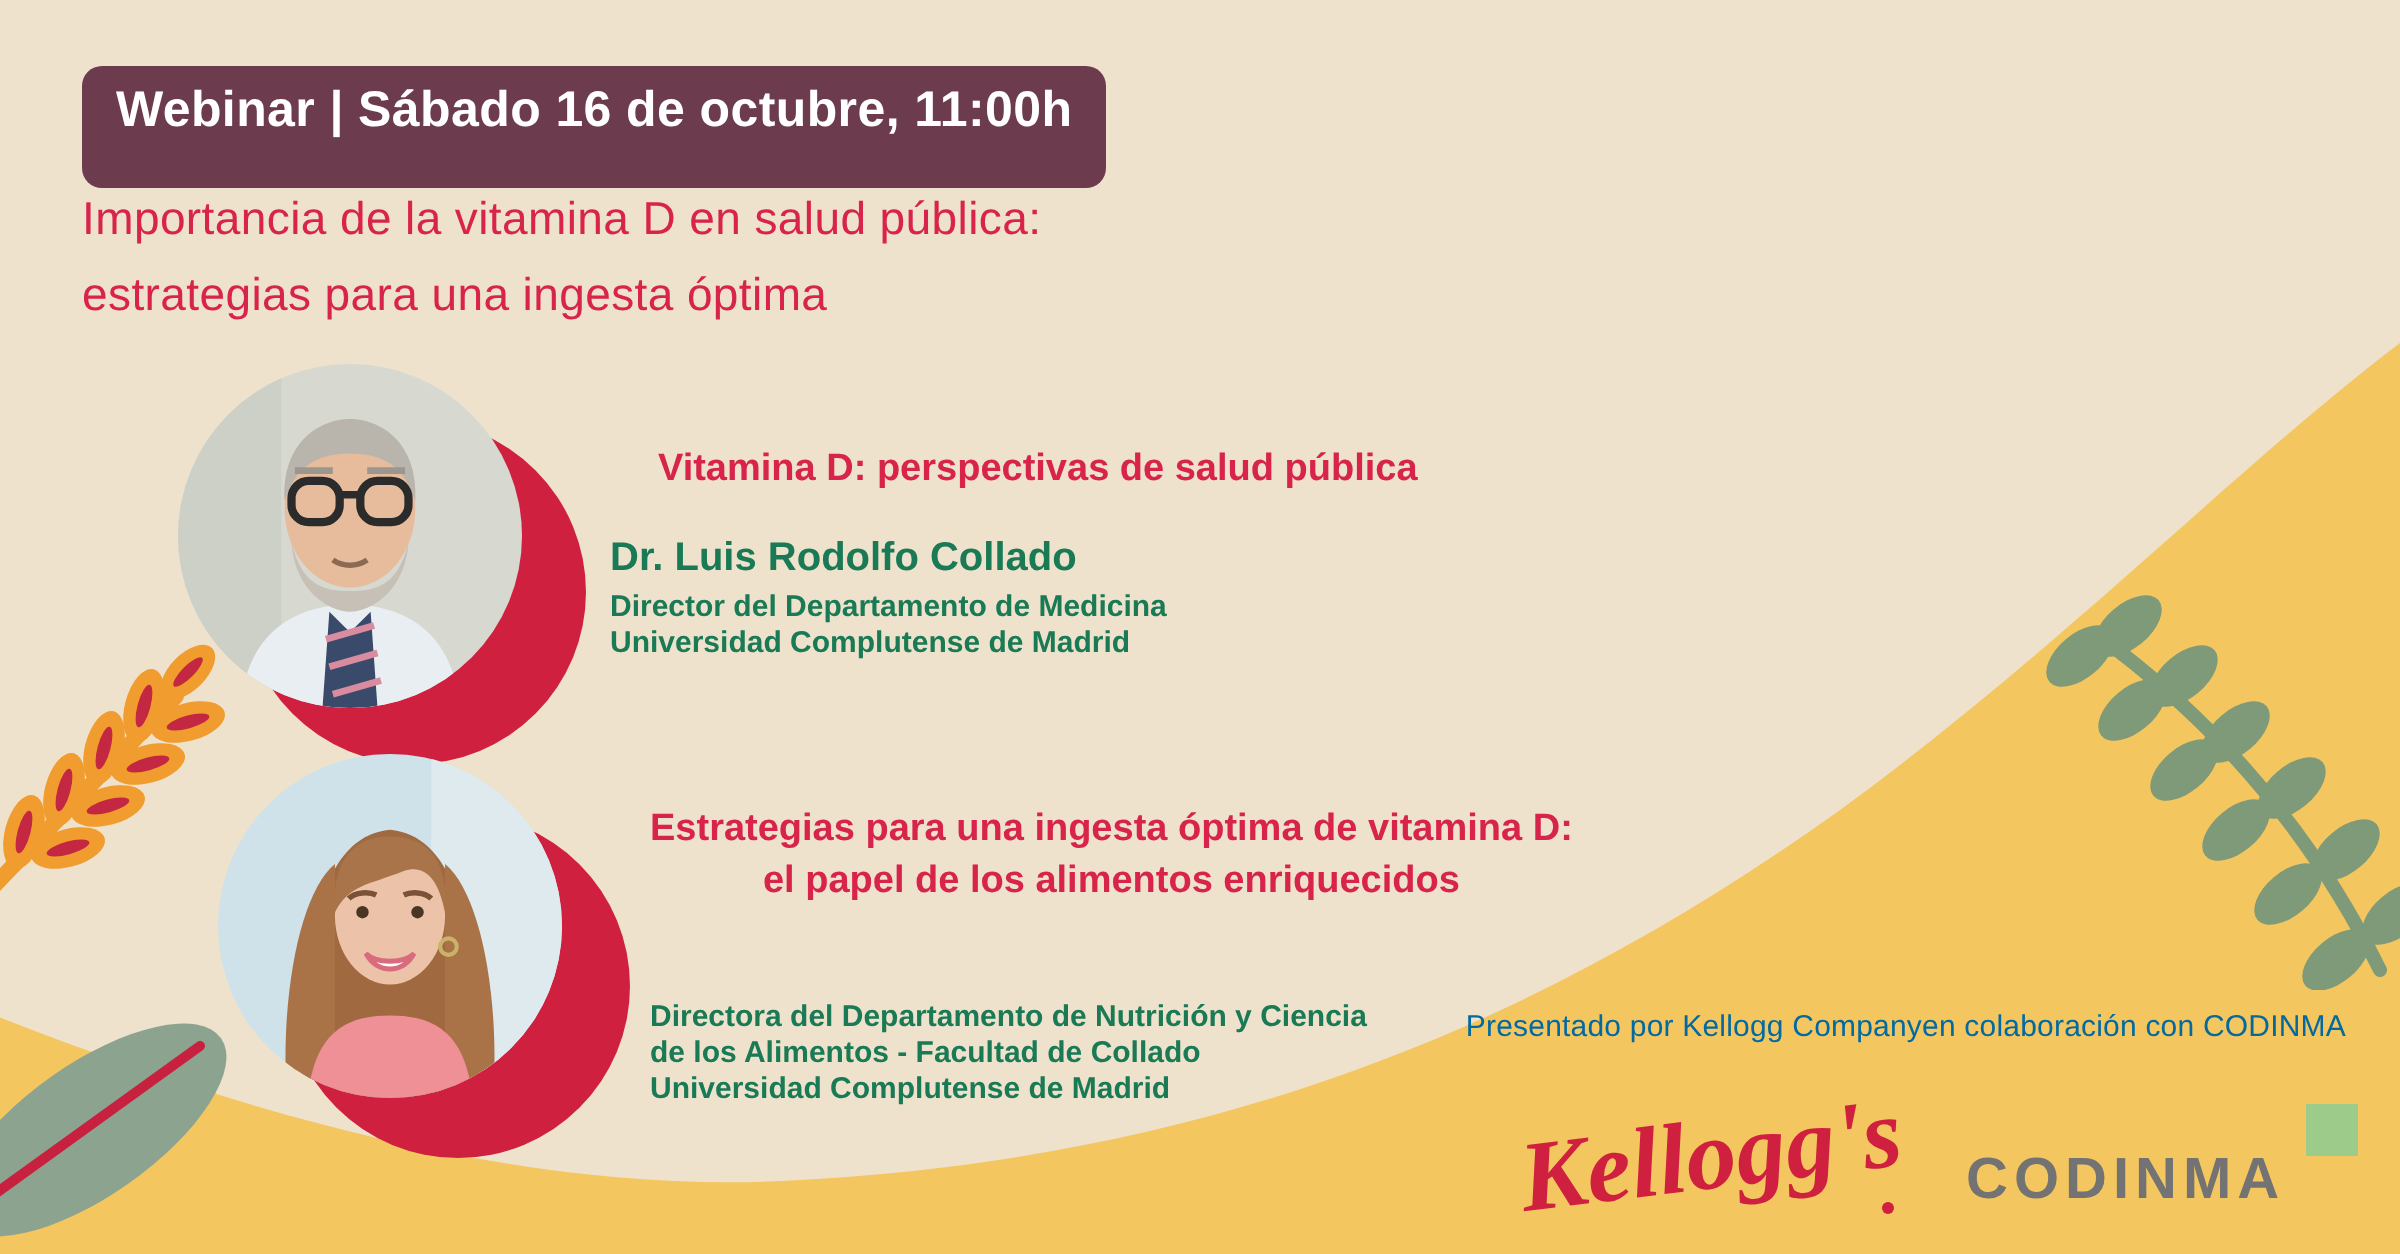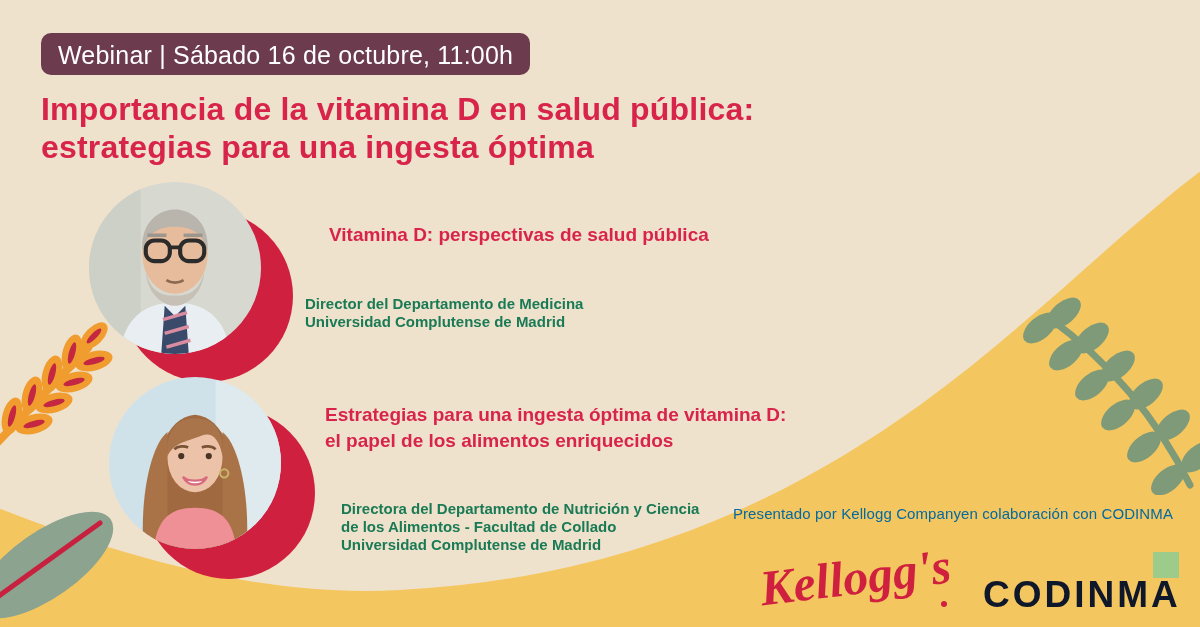--- a/index.html
+++ b/index.html
@@ -13,30 +13,30 @@
   svg { display: block; }
   .abs { position: absolute; }
 
   
   .wave-svg { position: absolute; left: 0; top: 0; width: 1200px; height: 627px; }
 
   
   .badge {
     position: absolute; left: 41px; top: 33px;
     background: #6d3b4e; color: #ffffff;
-    font-size: 25px; font-weight: normal;
-    padding: 8px 17px 5px 17px;
+    font-size: 25px; font-weight: bold;
+    padding: 8px 17px 24px 17px;
     border-radius: 10px;
     letter-spacing: 0.2px;
   }
 
   
   .main-title {
     position: absolute; left: 41px; top: 90px;
-    color: #d8244a; font-size: 32px; font-weight: bold;
+    color: #d8244a; font-size: 23px; font-weight: normal;
     line-height: 38px; letter-spacing: 0.2px;
   }
 
   
   .photo-wrap { position: absolute; }
   .crescent {
     position: absolute; border-radius: 50%;
     background: #d0203f;
   }
   .photo-circle {
@@ -56,21 +56,21 @@
     letter-spacing: 0.1px;
   }
   .kelloggs { position: absolute; left: 756px; top: 528px; width: 215px; height: 100px; }
   .codinma { position: absolute; left: 980px; top: 548px; width: 215px; height: 62px; }
   .codinma-square {
     position: absolute; left: 173px; top: 4px;
     width: 26px; height: 26px; background: #9ccb8a;
   }
   .codinma-text {
     position: absolute; left: 3px; top: 26px;
-    color: #0f172a; font-size: 37px; font-weight: bold; letter-spacing: 3px;
+    color: #737373; font-size: 29px; font-weight: bold; letter-spacing: 3px;
   }
 </style>
 </head>
 <body>
 
 <div class="canvas">
 
   <svg class="wave-svg" viewBox="0 0 1200 627">
     <path d="M -2,508 C 130,560 270,598 400,590 C 620,578 780,505 920,405 C 1030,325 1122,230 1202,170 L 1202,630 L -2,630 Z" fill="#f4c65f"></path>
   </svg>
@@ -146,20 +146,21 @@
         <rect x="33" y="34" width="14" height="12" rx="5" fill="none" stroke="#2b2b2b" stroke-width="2.4"></rect>
         <rect x="53" y="34" width="14" height="12" rx="5" fill="none" stroke="#2b2b2b" stroke-width="2.4"></rect>
         <path d="M 47,38 L 53,38" stroke="#2b2b2b" stroke-width="2.2"></path>
         <path d="M 34,31 L 45,31 M 55,31 L 66,31" stroke="#9b968e" stroke-width="2"></path>
         <path d="M 45,57 C 48,59 52,59 55,57" stroke="#8c6a52" stroke-width="1.6" fill="none"></path>
       </svg>
     </div>
   </div>
 
   <div class="talk-title" style="left:305px; top:222px;margin-left:24px;">Vitamina D: perspectivas de salud pública</div>
+  <div class="speaker-name" style="left:305px; top:268px;">Dr. Luis Rodolfo Collado</div>
   <div class="speaker-roles" style="left:305px; top:295px;">
     <div>Director del Departamento de Medicina</div>
     <div>Universidad Complutense de Madrid</div>
   </div>
 
   <div class="photo-wrap" style="left:109px; top:377px; width:215px; height:215px;">
     <div class="crescent" style="left:34px; top:30px; width:172px; height:172px;"></div>
     <div class="photo-circle" style="left:0; top:0; width:172px; height:172px;">
       <svg width="172" height="172" viewBox="0 0 100 100">
         <rect x="0" y="0" width="100" height="100" fill="#cfe2ea"></rect>
@@ -172,25 +173,25 @@
         <path d="M 34,46 C 33,30 40,24 50,24 C 62,24 67,32 66,46 C 64,36 60,32 54,34 C 44,38 38,38 34,46 Z" fill="#a9744a"></path>
         <path d="M 38,42 C 40,40 44,40 46,41 M 54,41 C 56,40 60,40 62,42" stroke="#7a5236" stroke-width="1.6" fill="none"></path>
         <circle cx="42" cy="46" r="1.8" fill="#4a3424"></circle>
         <circle cx="58" cy="46" r="1.8" fill="#4a3424"></circle>
         <path d="M 43,58 C 46,61 54,61 57,58 C 54,64 46,64 43,58 Z" fill="#ffffff" stroke="#d96b7f" stroke-width="1.4"></path>
         <circle cx="67" cy="56" r="2.4" fill="none" stroke="#c9b36a" stroke-width="1.2"></circle>
       </svg>
     </div>
   </div>
 
-  <div class="talk-title" style="left:325px; top:402px;">
+  <div class="talk-title" style="left:325px; top:402px;text-align:center;">
     <div>Estrategias para una ingesta óptima de vitamina D:</div>
     <div>el papel de los alimentos enriquecidos</div>
   </div>
-  <div class="speaker-roles" style="left:325px; top:500px;margin-left:16px;">
+  <div class="speaker-roles" style="left:325px; top:500px;">
     <div>Directora del Departamento de Nutrición y Ciencia</div>
     <div>de los Alimentos - Facultad de Collado</div>
     <div>Universidad Complutense de Madrid</div>
   </div>
 
   <div class="presented">Presentado por Kellogg Companyen colaboración con CODINMA</div>
 
   <svg class="kelloggs" viewBox="0 0 215 100">
     <text x="100" y="66" text-anchor="middle" font-family="Liberation Serif, serif" font-style="italic" font-weight="bold" font-size="50" fill="#d0203f" transform="rotate(-7 100 55)">Kellogg's</text>
     <circle cx="188" cy="76" r="3" fill="#d0203f"></circle>

